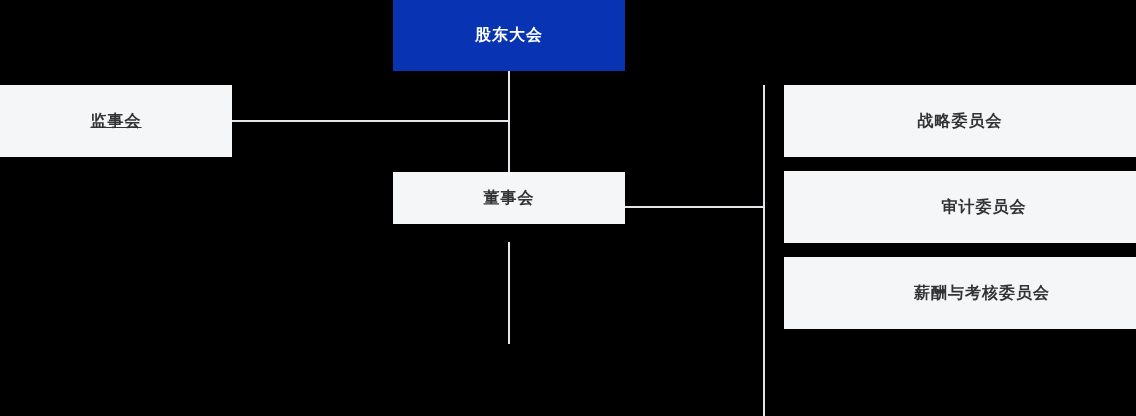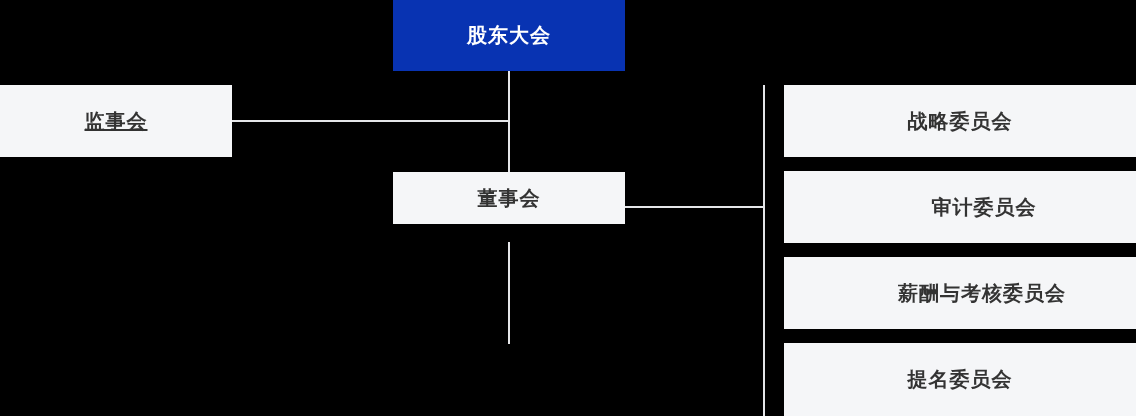--- a/index.html
+++ b/index.html
@@ -15,21 +15,21 @@
     overflow: hidden;
     font-family: "Liberation Sans", "DejaVu Sans", sans-serif;
   }
   .node {
     position: absolute;
     display: flex;
     align-items: center;
     justify-content: center;
     background: var(--node-bg, #f5f6f8);
     color: var(--node-text, #333333);
-    font-size: 20px;
+    font-size: 16px;
     font-weight: 700;
     letter-spacing: 1px;
     box-sizing: border-box;
   }
   .node--primary {
     background: var(--primary, #0833b2);
     color: var(--primary-text, #ffffff);
   }
   .connector {
     position: absolute;
@@ -86,17 +86,14 @@
   </div>
 
   <div class="node" id="node-audit">
     <span>审计委员会</span>
   </div>
 
   <div class="node" id="node-remuneration">
     <span>薪酬与考核委员会</span>
   </div>
 
-  <div class="node" id="node-nomination">
-    <span>提名委员会</span>
-  </div>
 
 </div>
 
 </body></html>

